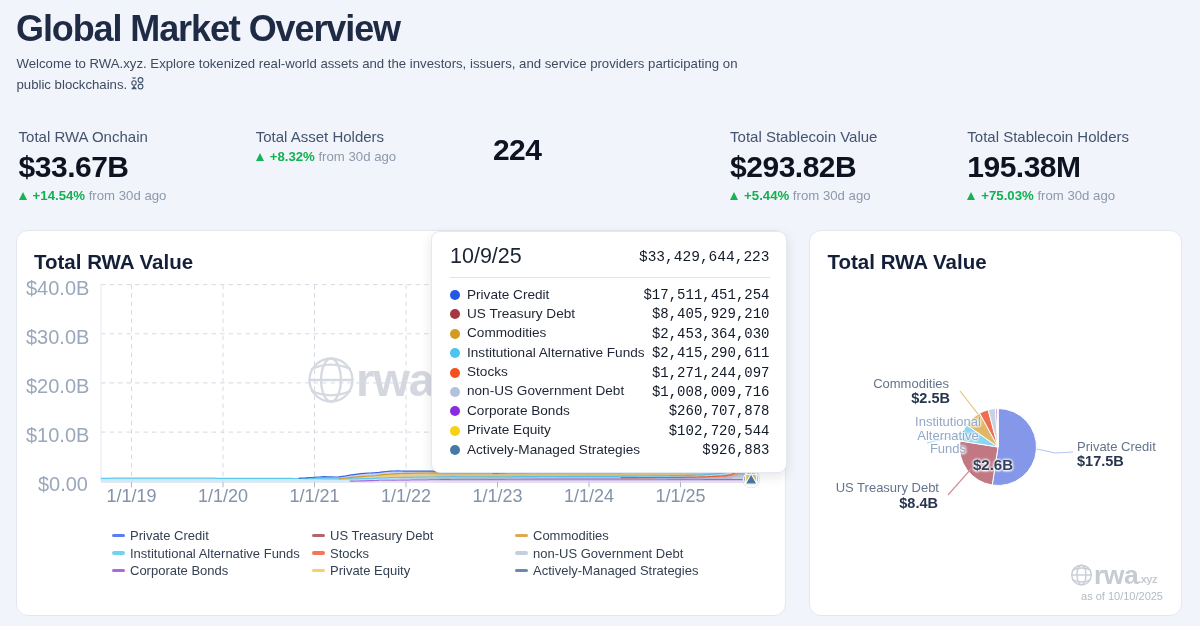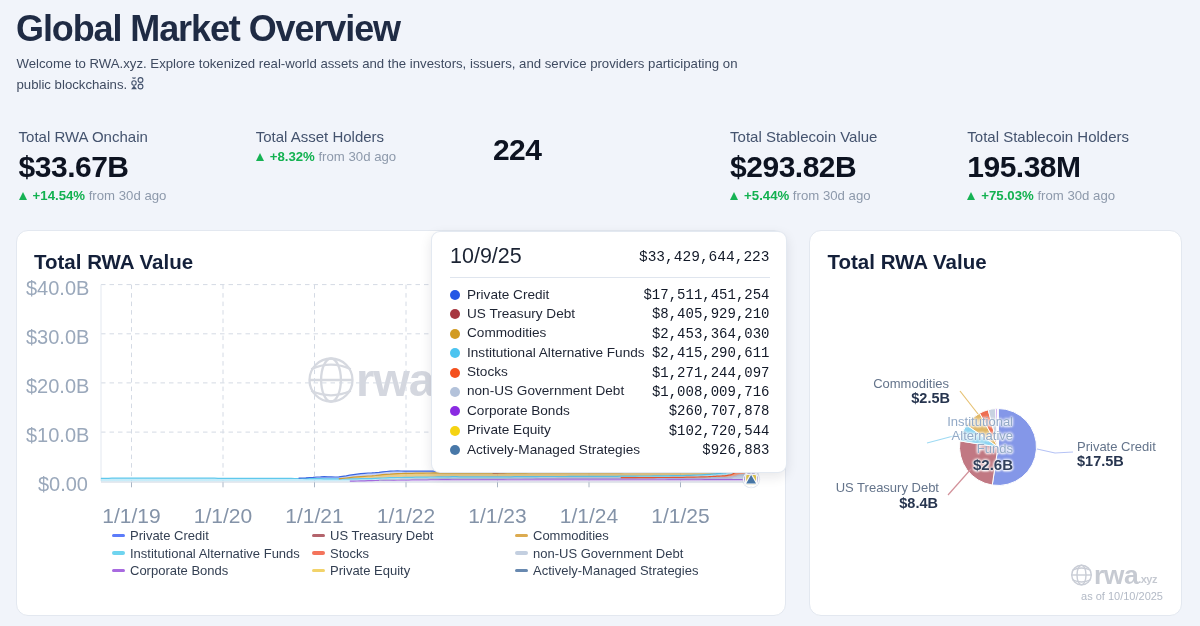--- a/index.html
+++ b/index.html
@@ -18,21 +18,21 @@
 .grn { color:#12b150; font-weight:bold; }
 .gry { color:#8d99ab; }
 .card { position:absolute; top:230px; background:#fff; border:1px solid #e3e8f0;
   border-radius:12px; }
 .ctitle { position:absolute; font-size:20.5px; font-weight:bold; color:#14203a; }
 .dlbtn { position:absolute; left:671px; top:250px; width:96px; height:23px; background:#fff;
   border:1px solid #d8dee8; border-radius:7px; font-size:13px; font-weight:bold; color:#273750;
   text-align:center; line-height:21px; }
 .ylab { position:absolute; left:26px; width:62px; text-align:right; font-size:20px;
   color:#9aa8bb; }
-.xlab { position:absolute; top:504px; width:70px; text-align:center; font-size:21px;
+.xlab { position:absolute; top:486px; width:70px; text-align:center; font-size:18px;
   color:#8493a8; }
 .lgi { position:absolute; font-size:13px; color:#333f52; white-space:nowrap; }
 .lsw { display:inline-block; width:13px; height:3.5px; border-radius:2px;
   vertical-align:3px; margin-right:5px; }
 .tooltip { position:absolute; left:383px; top:231px; width:356px; height:242px;
   background:#ffffff; border:1px solid rgba(220,227,237,0.8); border-radius:9px;
   box-shadow:0 4px 12px rgba(15,23,42,0.10); z-index:20;margin-left:48px; }
 .tdate { position:absolute; left:18px; top:12px; font-size:21.5px; color:#1b2333; }
 .ttot { position:absolute; right:16.5px; top:17px; font-family:"Liberation Mono",monospace;
   font-size:14.5px; color:#111827; }
@@ -224,21 +224,21 @@
 <div class="lgi" style="left:515px;top:528.0px"><span class="lsw" style="background:#dcab50"></span><span>Commodities</span></div>
 <div class="lgi" style="left:112px;top:545.6px"><span class="lsw" style="background:#6fd4ef"></span><span>Institutional Alternative Funds</span></div>
 <div class="lgi" style="left:312px;top:545.6px"><span class="lsw" style="background:#f4745c"></span><span>Stocks</span></div>
 <div class="lgi" style="left:515px;top:545.6px"><span class="lsw" style="background:#c3cfe0"></span><span>non-US Government Debt</span></div>
 <div class="lgi" style="left:112px;top:563.2px"><span class="lsw" style="background:#a86ae0"></span><span>Corporate Bonds</span></div>
 <div class="lgi" style="left:312px;top:563.2px"><span class="lsw" style="background:#f2d36a"></span><span>Private Equity</span></div>
 <div class="lgi" style="left:515px;top:563.2px"><span class="lsw" style="background:#6889b0"></span><span>Actively-Managed Strategies</span></div>
 
 <div class="plab halo" style="left:849px; top:376px; width:100px; text-align:right;">Commodities</div>
 <div class="pval halo" style="left:849px; top:390px; width:101px; text-align:right;">$2.5B</div>
-<div class="plab halo" style="left:883px; top:415px; width:130px; text-align:right; line-height:13.6px; color:#92a9c6;">Institutional<br>Alternative<br>Funds</div>
+<div class="plab halo" style="left:883px; top:415px; width:130px; text-align:center; line-height:13.6px; color:#92a9c6;">Institutional<br>Alternative<br>Funds</div>
 <div class="pval halo" style="left:883px; top:456px; width:130px; text-align:right; font-size:15px; color:#31405c;">$2.6B</div>
 <div class="plab halo" style="left:1077px; top:438.5px;">Private Credit</div>
 <div class="pval halo" style="left:1077px; top:453px;">$17.5B</div>
 <div class="plab halo" style="left:808px; top:480px; width:131px; text-align:right;">US Treasury Debt</div>
 <div class="pval halo" style="left:808px; top:495px; width:130px; text-align:right;">$8.4B</div>
 
 <div class="asof">as of 10/10/2025</div>
 
 <div class="tooltip">
   <div class="tdate">10/9/25</div>

